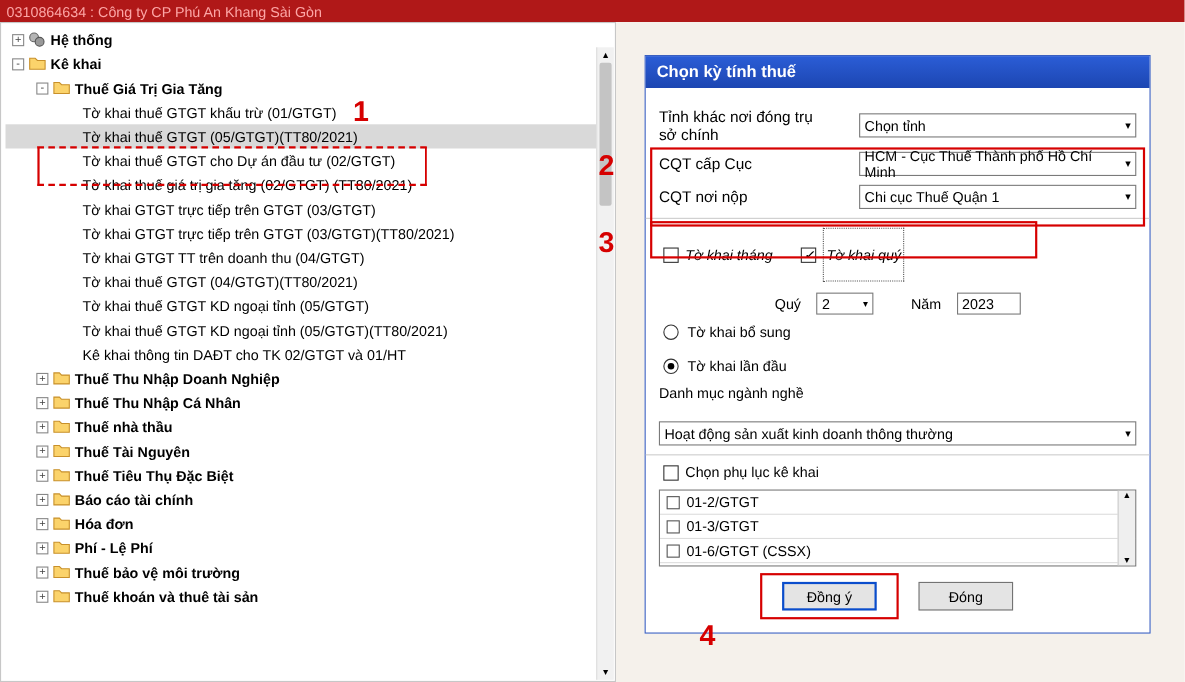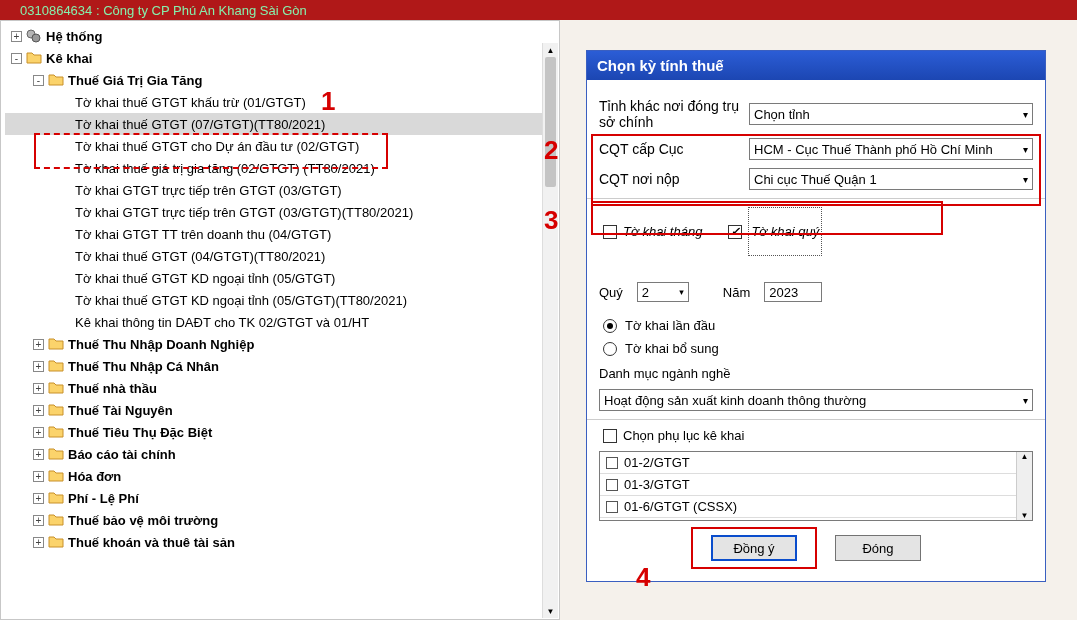--- a/index.html
+++ b/index.html
@@ -1,34 +1,34 @@
 <!DOCTYPE html>
 <html><head>
 <meta charset="utf-8">
 <style>
   * { box-sizing: border-box; margin: 0; padding: 0; font-family: "Segoe UI", Tahoma, Arial, sans-serif; font-size: 13px; }
   body { background: #f5f1eb; width: 1077px; height: 620px; overflow: hidden; }
-  .titlebar { background: #b01818; color: #86efac; padding: 2px 20px; height: 20px; line-height: 18px; font-size: 13px; }
+  .titlebar { background: #b01818; color: #fca5a5; padding: 2px 6px; height: 20px; line-height: 18px; font-size: 13px; }
   .main { display: flex; height: 600px; }
   .left { width: 560px; background: #fff; border: 1px solid #c7c7c7; overflow-y: auto; position: relative; }
   .right { flex: 1; padding: 30px 20px 0 26px; position: relative; }
   .tree { padding: 4px; }
   .tree-row { white-space: nowrap; padding: 0 4px; display: flex; align-items: center; height: 22px; }
   .tree-row .icon { display: inline-block; width: 16px; height: 16px; margin-right: 4px; }
   .plus-box { display:inline-flex; width:11px; height:11px; border:1px solid #888; background:#fff; color:#444; font-size:10px; line-height:9px; justify-content:center; align-items:center; margin-right:4px; }
   .conn-line { display:inline-block; width:18px; }
   .bold { font-weight: bold; }
   .highlight { background: #d9d9d9; }
   .sel-box { border:2px solid #d60000; position:absolute; pointer-events:none;}
   .ann-num { position:absolute; font-weight:bold; font-size:26px; color:#d60000; }
   
   .panel { border:1px solid #3a5fc0; background:#fff; width: 460px; }
   .panel-hdr { background:linear-gradient(#2b5dd6,#1c46b2); color:#fff; font-weight:bold; padding:6px 10px; font-size:15px;}
   .panel-body { padding:10px 12px;}
-  .field-row { display:flex; align-items:center; margin:8px 0;}
+  .field-row { display:flex; align-items:center; margin:8px 0;gap:32px;}
   .flabel { width:150px; font-size:14px;}
   .select-box { flex:1; height:22px; border:1px solid #7a7a7a; background:#fff; display:flex; align-items:center; justify-content:space-between; padding:0 4px; position:relative;}
   .select-box .arrow { font-size:10px;}
   hr.sep { border:0; border-top:1px solid #ccc; margin:8px -12px;}
   .chk { width:14px; height:14px; border:1px solid #333; display:inline-flex; align-items:center; justify-content:center; font-size:11px; font-weight:bold; margin-right:6px; background:#fff;}
   .radio { width:14px; height:14px; border:1px solid #333; border-radius:50%; display:inline-flex; align-items:center; justify-content:center; margin-right:8px;}
   .radio.sel::after { content:''; width:6px; height:6px; background:#000; border-radius:50%;}
   .listbox { border:1px solid #7a7a7a; height:70px; overflow-y:auto;}
   .listbox .litem { border-bottom:1px solid #ddd; padding:3px 6px; display:flex; align-items:center;}
   .btn { width:86px; height:26px; border:1px solid #737373; background:#e4e4e4; display:inline-flex; align-items:center; justify-content:center;}
@@ -72,21 +72,21 @@
               <path d="M1 3h5l2 2h7v8H1z" fill="#fbd36b" stroke="#c8902a"></path>
             </svg></span>
           <span class="bold">Thuế Giá Trị Gia Tăng</span>
         </div>
         <div class="tree-row " style="padding-left: 52px; text-align: center;">
           <span class="conn-line"></span>
           <span>Tờ khai thuế GTGT khấu trừ (01/GTGT)</span>
         </div>
         <div class="tree-row highlight " style="padding-left: 52px;">
           <span class="conn-line"></span>
-          <span>Tờ khai thuế GTGT (07/GTGT)(TT80/2021)</span>
+          <span>Tờ khai thuế GTGT (05/GTGT)(TT80/2021)</span>
         </div>
         <div class="tree-row " style="padding-left: 52px;">
           <span class="conn-line"></span>
           <span>Tờ khai thuế GTGT cho Dự án đầu tư (02/GTGT)</span>
         </div>
         <div class="tree-row " style="padding-left: 52px;">
           <span class="conn-line"></span>
           <span>Tờ khai thuế giá trị gia tăng (02/GTGT) (TT80/2021)</span>
         </div>
         <div class="tree-row " style="padding-left: 52px;">
@@ -241,47 +241,47 @@
               <span class="chk"></span>
               <span>Tờ khai tháng</span>
             </label>
             <label style="display:flex;align-items:center;">
               <span class="chk">✓</span>
               <span style="border:1px dotted #555; padding:16px 2px;">Tờ khai quý</span>
             </label>
           </div>
         </div>
 
-        <div class="field-row" style="justify-content:flex-start; gap:14px; margin-top:26px;">
+        <div class="field-row" style="justify-content:center; gap:14px; margin-top:10px;">
           <span>Quý</span>
           <div class="small-sel">
             <span>2</span>
             <span style="font-size:9px;">▾</span>
           </div>
           <span style="margin-left:20px;">Năm</span>
           <div class="small-inp">
             <span>2023</span>
           </div>
         </div>
 
+        <div class="field-row" style="padding-left:4px;">
+          <label style="display:flex;align-items:center;">
+            <span class="radio"></span>
+            <span>Tờ khai bổ sung</span>
+          </label>
+        </div>
         <div class="field-row" style="margin-top:16px; padding-left:4px;">
           <label style="display:flex;align-items:center;">
             <span class="radio sel"></span>
             <span>Tờ khai lần đầu</span>
           </label>
         </div>
-        <div class="field-row" style="padding-left:4px;">
-          <label style="display:flex;align-items:center;">
-            <span class="radio"></span>
-            <span>Tờ khai bổ sung</span>
-          </label>
-        </div>
 
         <div style="margin-top:10px;">
-          <div style="margin-bottom:8px;">Danh mục ngành nghề</div>
+          <div style="margin-bottom:18px;">Danh mục ngành nghề</div>
           <div class="select-box">
             <span>Hoạt động sản xuất kinh doanh thông thường</span>
             <span class="arrow">▾</span>
           </div>
         </div>
 
         <hr class="sep">
 
         <div class="field-row" style="padding-left:4px;">
           <label style="display:flex;align-items:center;">

